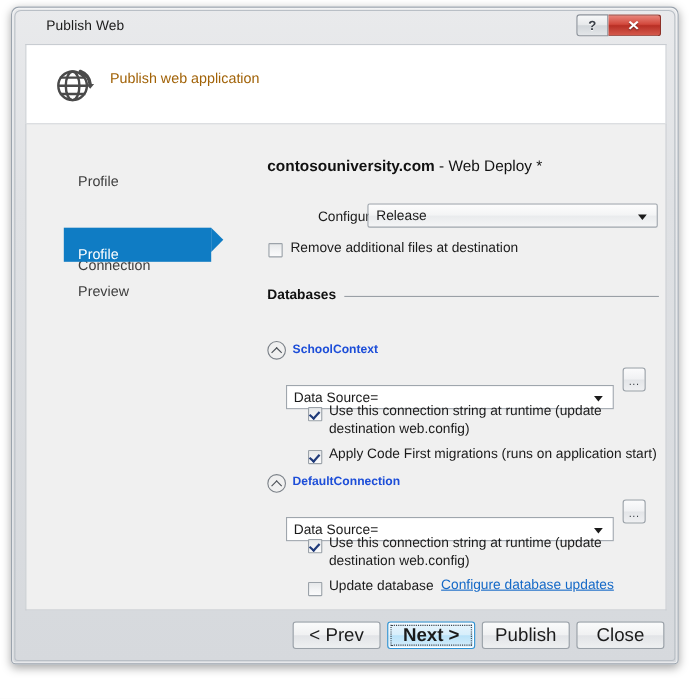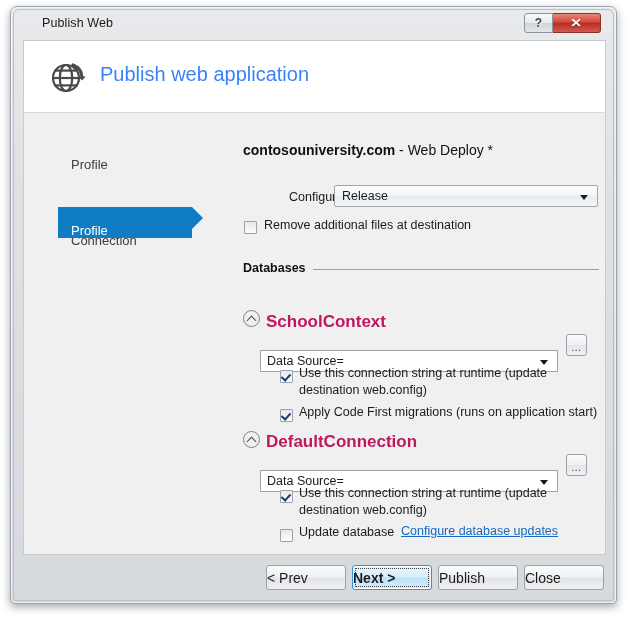--- a/index.html
+++ b/index.html
@@ -105,22 +105,22 @@
     position: absolute;
     left: 23px;
     top: 14px;
     width: 44px;
     height: 44px;
   }
   #header-title {
     position: absolute;
     left: 76px;
     top: 22px;
-    font-size: 20px;
-    color: #3b82f6;
+    font-size: 13px;
+    color: #a16207;
     white-space: nowrap;
   }
 
   
   #body-panel {
     position: absolute;
     left: 9px;
     top: 102px;
     width: 583px;
     height: 443px;
@@ -287,23 +287,23 @@
     left: 4px;
     top: 6px;
     width: 6px;
     height: 6px;
     border: solid #4a4f55;
     border-width: 1.6px 1.6px 0 0;
     transform: rotate(-45deg);
   }
   .group-title {
     position: absolute;
-    font-size: 17px;
+    font-size: 11px;
     font-weight: bold;
-    color: #be185d;
+    color: #1d4ed8;
     white-space: nowrap;
   }
 
   .conn-combo {
     position: absolute;
     height: 22px;
     width: 298px;
     box-sizing: border-box;
     border: 1px solid #9fa6ad;
     background: #ffffff;
@@ -350,24 +350,25 @@
   }
   .dlg-btn {
     position: absolute;
     top: 10px;
     width: 80px;
     height: 25px;
     box-sizing: border-box;
     border: 1px solid #9aa1a8;
     border-radius: 3px;
     background: linear-gradient(to bottom, #fafbfb 0%, #f0f1f2 48%, #e2e4e7 52%, #eef0f1 100%);
-    font-size: 14px;
+    font-size: 17px;
     color: #1b1b1b;
     display: flex;
     align-items: center;
+    justify-content: center;
     font-family: "Liberation Sans", sans-serif;
   }
   .dlg-btn.default {
     border: 1px solid #2f93d4;
     background: linear-gradient(to bottom, #eaf6fd 0%, #d7eefb 48%, #b9e2f8 52%, #d9effc 100%);
     box-shadow: 0 0 0 1px #ffffff inset;
   }
   .dlg-btn.default .focus-ring {
     position: absolute;
     left: 2px; top: 2px; right: 2px; bottom: 2px;
@@ -411,20 +412,23 @@
         <div class="nav-item" style="top:28px;">
           <span>Profile</span>
         </div>
         <div class="nav-item" style="top:56px;margin-top:48px;">
           <span>Connection</span>
         </div>
         <div class="nav-item selected" style="top:94px;">
           <span>Profile</span>
         </div>
         <div class="nav-arrow" style="top:94px;"></div>
+        <div class="nav-item" style="top:128px;">
+          <span>Preview</span>
+        </div>
       </div>
 
       <div id="main-content">
 
         <div id="page-heading"><span>contosouniversity.com</span><span class="light"> - Web Deploy *</span></div>
 
         <div id="config-label">Configuration:</div>
         <div id="config-combo">
           <span class="combo-text">Release</span>
           <span class="combo-arrow"></span>

